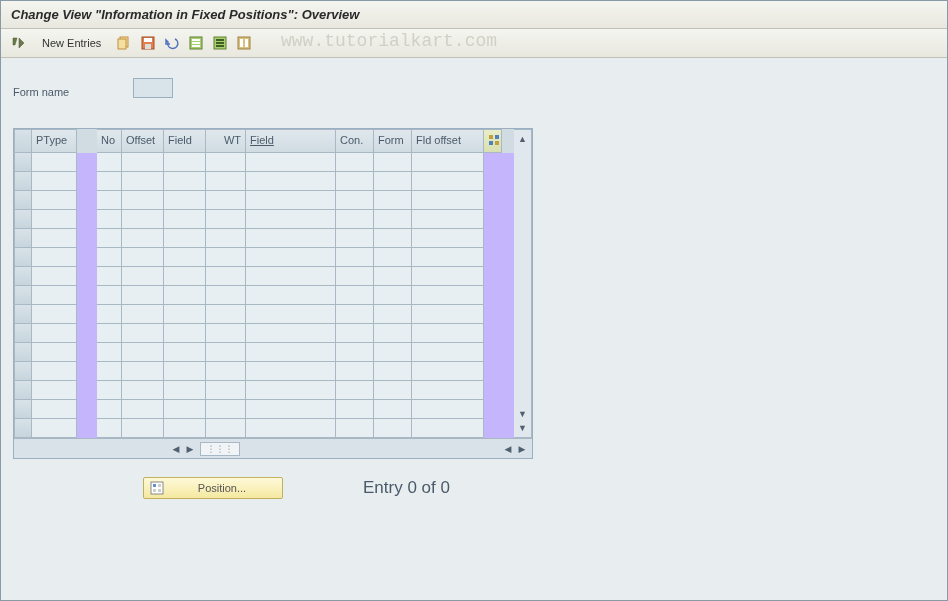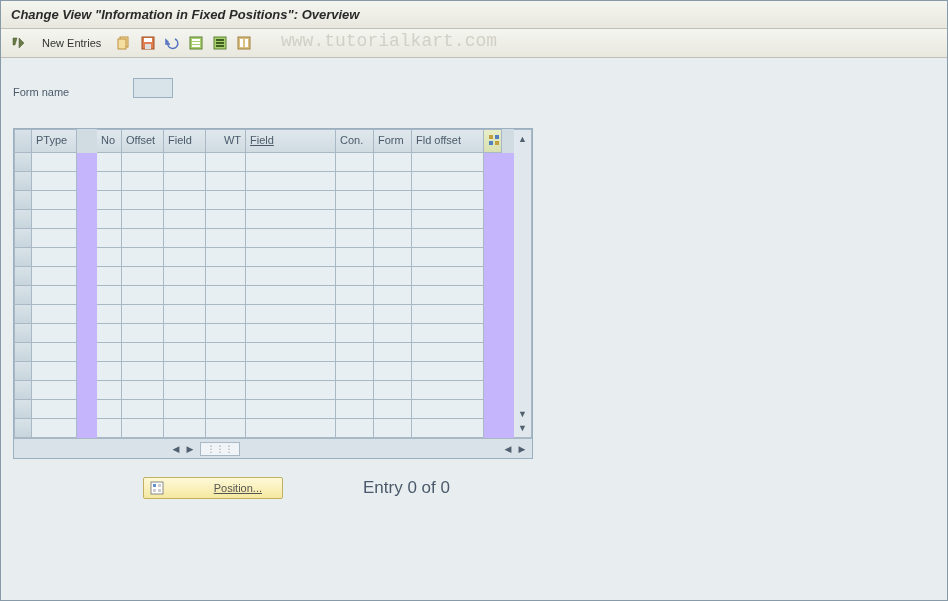--- a/index.html
+++ b/index.html
@@ -202,21 +202,21 @@
       justify-content: flex-start;
     }
     .position-btn .picon {
       width: 14px; height: 14px;
       display: inline-flex;
     }
     .entry-text {
       color: #4a5a6a;
       font-size: 17px;
     }
-    .pos-label { flex: 1; text-align: right; text-decoration: underline; }
+    .pos-label { flex: 1; text-align: center; }
   </style>
 </head>
 <body>
 
 <div class="title-bar">Change View "Information in Fixed Positions": Overview</div>
 
 <div class="toolbar">
   <span class="toolbar-icon">
     <svg width="16" height="16" viewBox="0 0 16 16">
         <path d="M2 3 L6 3 L4 10 L2 10 Z M8 3 L13 8 L8 13 Z" fill="#6a7a4a" stroke="#4a5a2a" stroke-width="0.5"></path>

